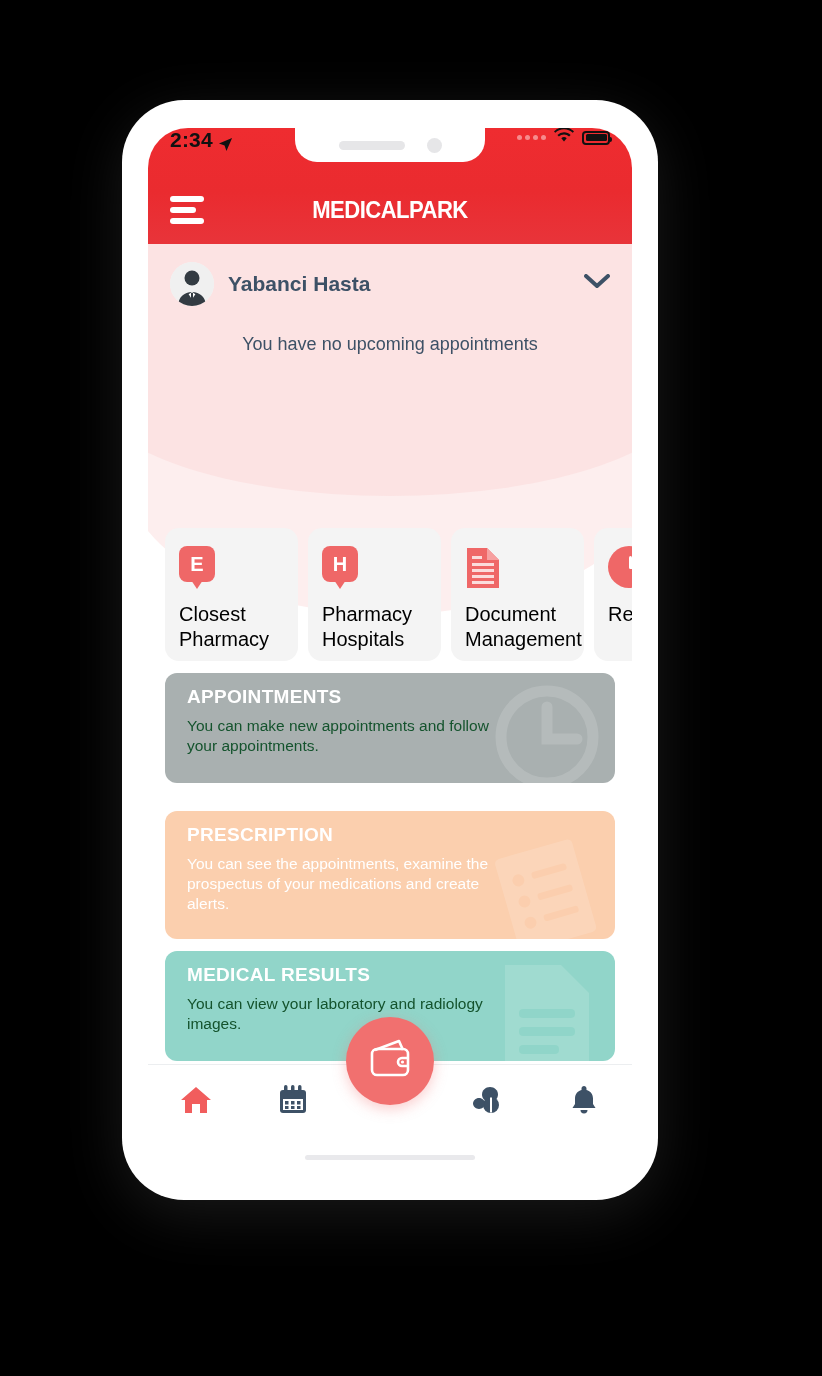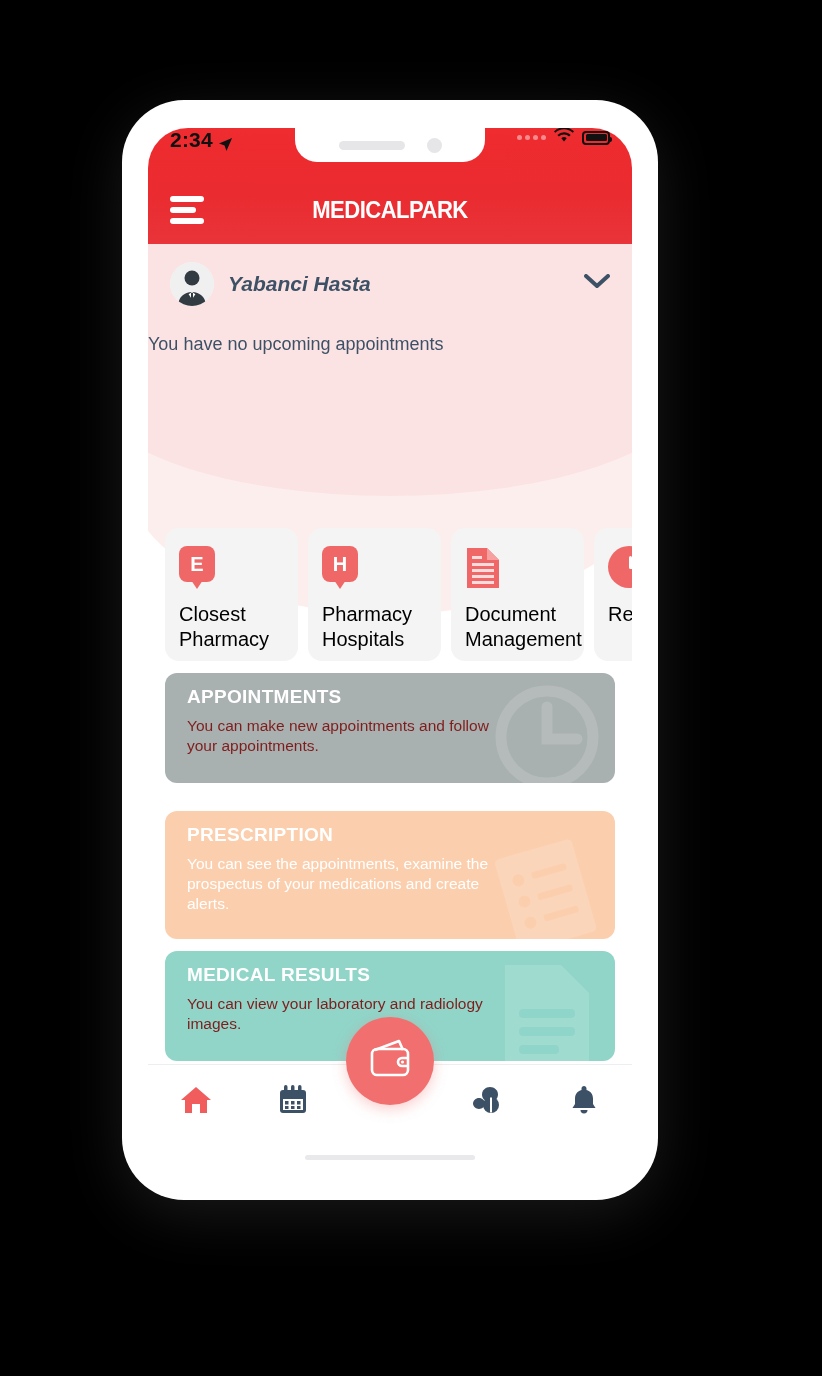--- a/index.html
+++ b/index.html
@@ -99,34 +99,34 @@
     border-bottom-right-radius: 50% 42%;
   }
   .hero-bg2 {
     position: absolute; top: 180px; left: -4%; width: 108%; height: 190px;
     background: #fdeeee;
     border-bottom-left-radius: 50% 70%;
     border-bottom-right-radius: 50% 70%;
   }
   .profile-row {
     position: absolute; top: 18px; left: 0; width: 100%;
-    display: flex; align-items: center; padding: 0 22px; font-style: italic;
+    display: flex; align-items: center; padding: 0 22px;
   }
   .avatar {
     width: 44px; height: 44px; border-radius: 50%;
     background: #f3f3f3; overflow: hidden; flex: 0 0 auto;
     display:flex; align-items:flex-end; justify-content:center;
   }
   .profile-name {
     margin-left: 14px; font-size: 21px; font-weight: bold; color: #3d5166;
   }
   .chevron { margin-left: auto; cursor: pointer; }
   .no-appt {
     position: absolute; top: 90px; left: 0; width: 100%;
-    text-align: left; font-size: 18px; color: #3d5166; font-weight: 500;
+    text-align: center; font-size: 18px; color: #3d5166; font-weight: 500;
   }
   .add-btn {
     position: absolute; top: 148px; left: 50%; transform: translateX(-50%);
     width: 358px; height: 70px;
     background: #f15d5d; border: none; border-radius: 10px;
     color: #fff; font-size: 20px; font-weight: bold;
     font-family: "Liberation Sans", sans-serif;
     cursor: pointer; box-shadow: 0 2px 8px rgba(241,93,93,.25);
     z-index: 8;
   }
@@ -163,21 +163,21 @@
   .clock-ico::before { content:""; position:absolute; left:50%; top:10px; width:3px; height:12px; background:#fff; border-radius:2px; }
   .clock-ico::after  { content:""; position:absolute; left:50%; top:20px; width:11px; height:3px; background:#fff; border-radius:2px; }
 
   
   .cards { position: absolute; top: 545px; left: 17px; width: 450px; z-index: 6; }
   .card {
     position: relative; border-radius: 12px; padding: 13px 22px 22px 22px;
     margin-bottom: 12px; overflow: hidden; cursor: pointer;
   }
   .card h3 { font-size: 19px; color: #fff; letter-spacing: .3px; margin-bottom: 8px; font-weight: bold; }
-  .card p  { font-size: 15.5px; color: #7f1d1d; line-height: 1.28; max-width: 330px; }
+  .card p  { font-size: 15.5px; color: #14532d; line-height: 1.28; max-width: 330px; }
   .card .wm { position: absolute; right: 8px; bottom: -18px; opacity: .14; pointer-events: none; }
   .c-appt { background: #a9b0b0; min-height: 110px; }
   .c-pres { background: #fbcfae; min-height: 128px; margin-top: 28px; }
   .c-pres h3, .c-pres p { color: #fff; }
   .c-med  { background: #91d5c9; min-height: 110px; }
 
   
   .tabbar {
     position: absolute; bottom: 0; left: 0; width: 100%; height: 108px;
     background: #fff; border-top: 1px solid #eceef0;

